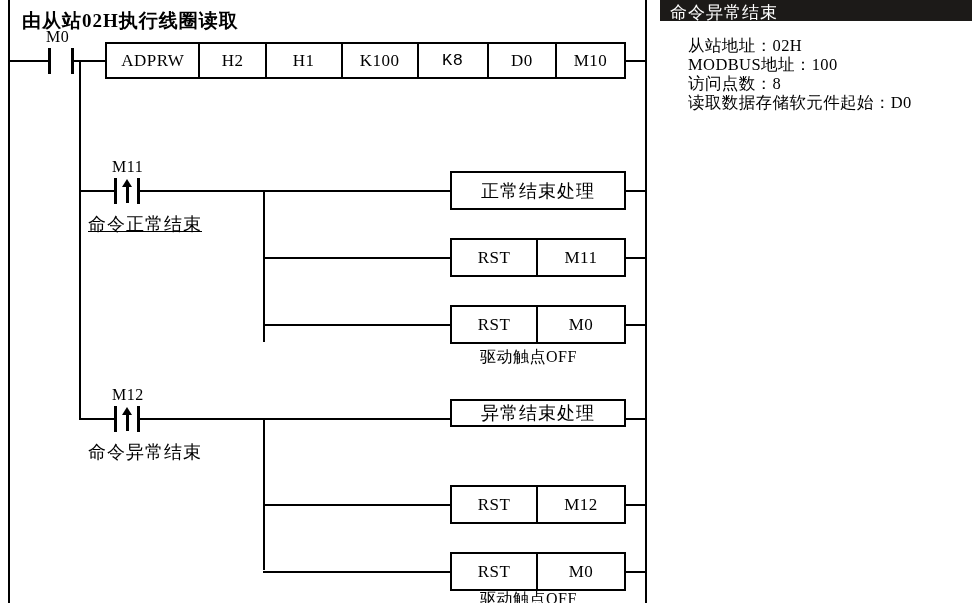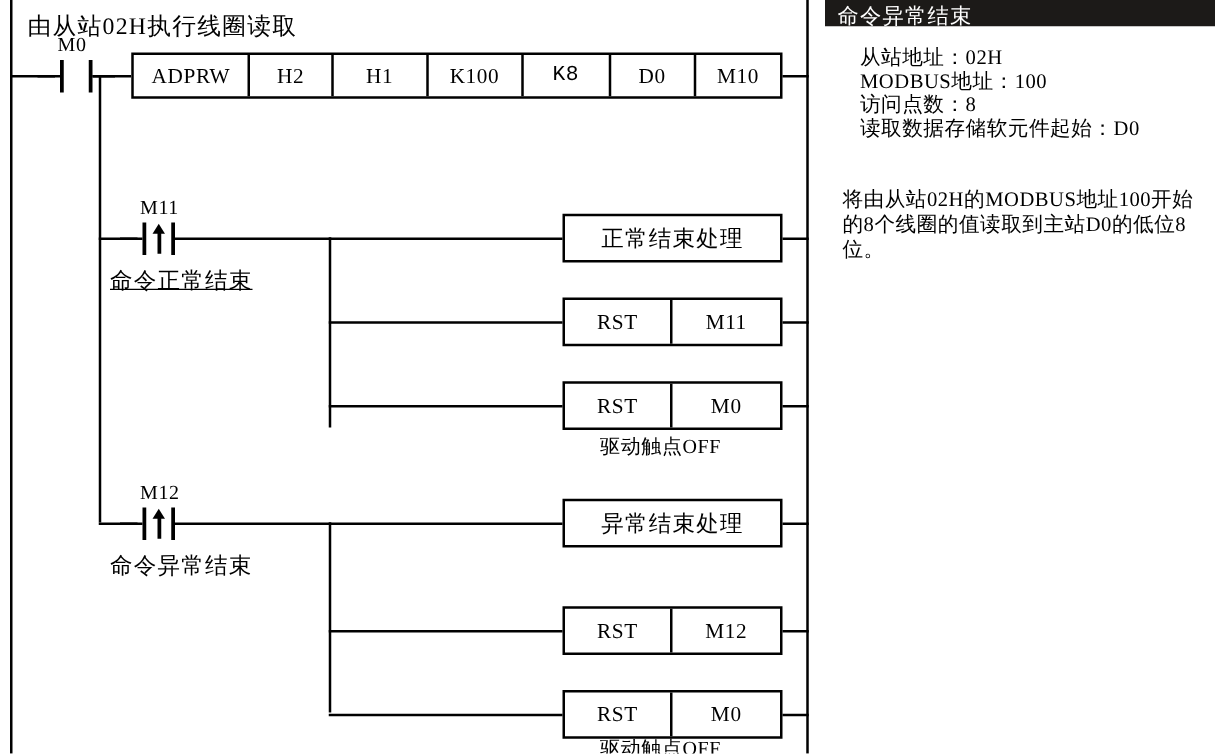--- a/index.html
+++ b/index.html
@@ -180,21 +180,21 @@
     text-align: left;
   }
 </style>
 </head>
 <body>
 
 <div id="page">
 
   <div>
 
-    <div class="note" style="left:22px; top:8px; font-size:19px;">由从站02H执行线圈读取</div>
+    <div class="note" style="left:22px; top:8px; font-size:19px;font-weight:bold;">由从站02H执行线圈读取</div>
 
     <div class="ln-v" style="left:8px; top:0px; height:603px;"></div>
 
     <div class="ln-v" style="left:645px; top:0px; height:603px;"></div>
 
     <div class="dev-label" style="left:46px; top:28px;">M0</div>
 
     <div class="contact" style="left:44px; top:48px;">
       <div class="wire-l"></div>
       <div class="bar left"></div>
@@ -273,21 +273,21 @@
       <div class="bar right"></div>
     </div>
 
     <div class="note" style="left:88px; top:440px;">命令异常结束</div>
 
     <div class="ln-h" style="left:79px; top:418px; width:31px;"></div>
     <div class="ln-h" style="left:140px; top:418px; width:125px;"></div>
 
     <div class="ln-v" style="left:263px; top:418px; height:152px;"></div>
 
-    <div class="box" style="left:450px; top:399px; width:176px; height:39px;">
+    <div class="box" style="left:450px; top:399px; width:176px; height:28px;">
       <div class="cell cjk" style="width:100%;">异常结束处理</div>
     </div>
     <div class="ln-h" style="left:263px; top:418px; width:187px;"></div>
     <div class="ln-h" style="left:626px; top:418px; width:21px;"></div>
 
     <div class="box" style="left:450px; top:485px; width:176px; height:39px;">
       <div class="cell" style="width:88px;">RST</div>
       <div class="cell" style="width:88px;">M12</div>
     </div>
     <div class="ln-h" style="left:263px; top:504px; width:187px;"></div>
@@ -309,17 +309,16 @@
       <div class="htext">命令异常结束</div>
     </div>
 
     <div class="spec-list">
       <div class="spec-line">从站地址：02H</div>
       <div class="spec-line">MODBUS地址：100</div>
       <div class="spec-line">访问点数：8</div>
       <div class="spec-line">读取数据存储软元件起始：D0</div>
     </div>
 
-    <div class="desc">将由从站02H的MODBUS地址100开始的8个线圈的值读取到主站D0的低位8位。</div>
 
   </div>
 
 </div>
 
 </body></html>

